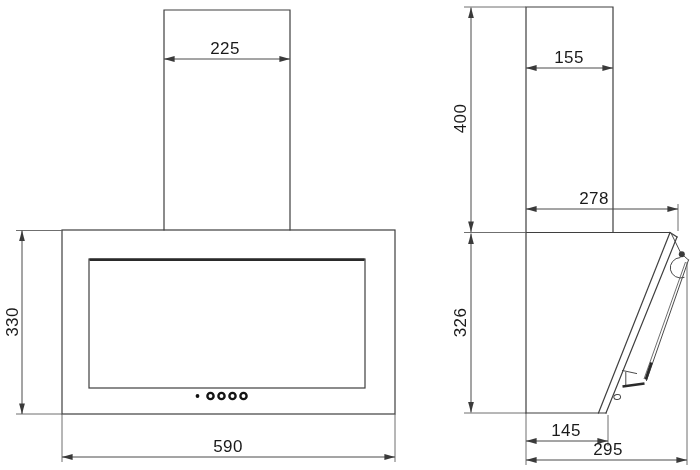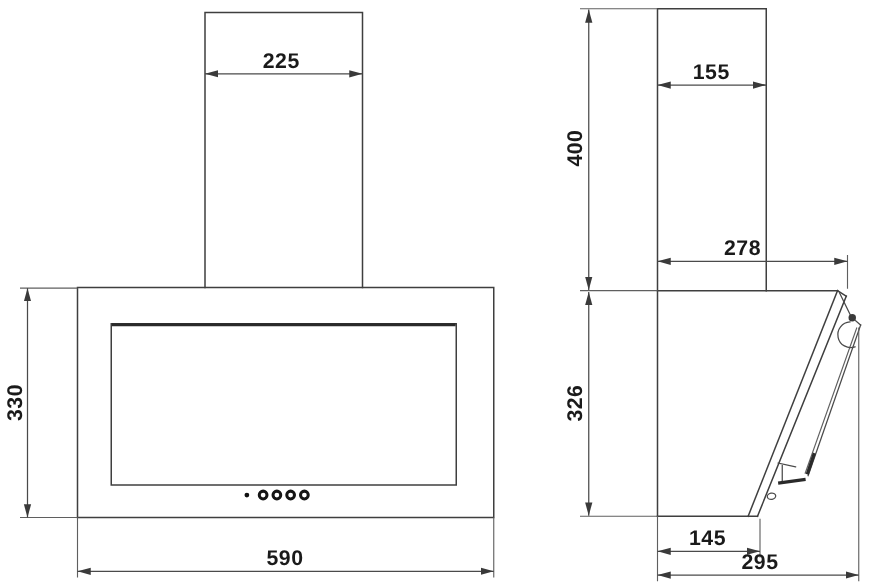--- a/index.html
+++ b/index.html
@@ -2,21 +2,20 @@
 <html><head>
 <meta charset="utf-8">
 <style>
   html,body{margin:0;padding:0;background:#ffffff;}
   .canvas{
     position:relative;
     width:700px;height:470px;
     background:#ffffff;
     overflow:hidden;
     font-family:"Liberation Sans", sans-serif;
-    font-weight:bold;
   }
   svg{display:block;}
   .ol{stroke:#3f3f3f;stroke-width:1.2;fill:none;stroke-linecap:square;}
   .ol-thin{stroke:#4a4a4a;stroke-width:1;fill:none;stroke-linecap:square;}
   .thick{stroke:#2a2a2a;stroke-width:2.6;fill:none;stroke-linecap:butt;}
   .dim{stroke:#4a4a4a;stroke-width:1;fill:none;}
   .ext{stroke:#5f5f5f;stroke-width:0.9;fill:none;}
   .dim-text{
     font-family:"Liberation Sans", sans-serif;
     font-size:17px;

